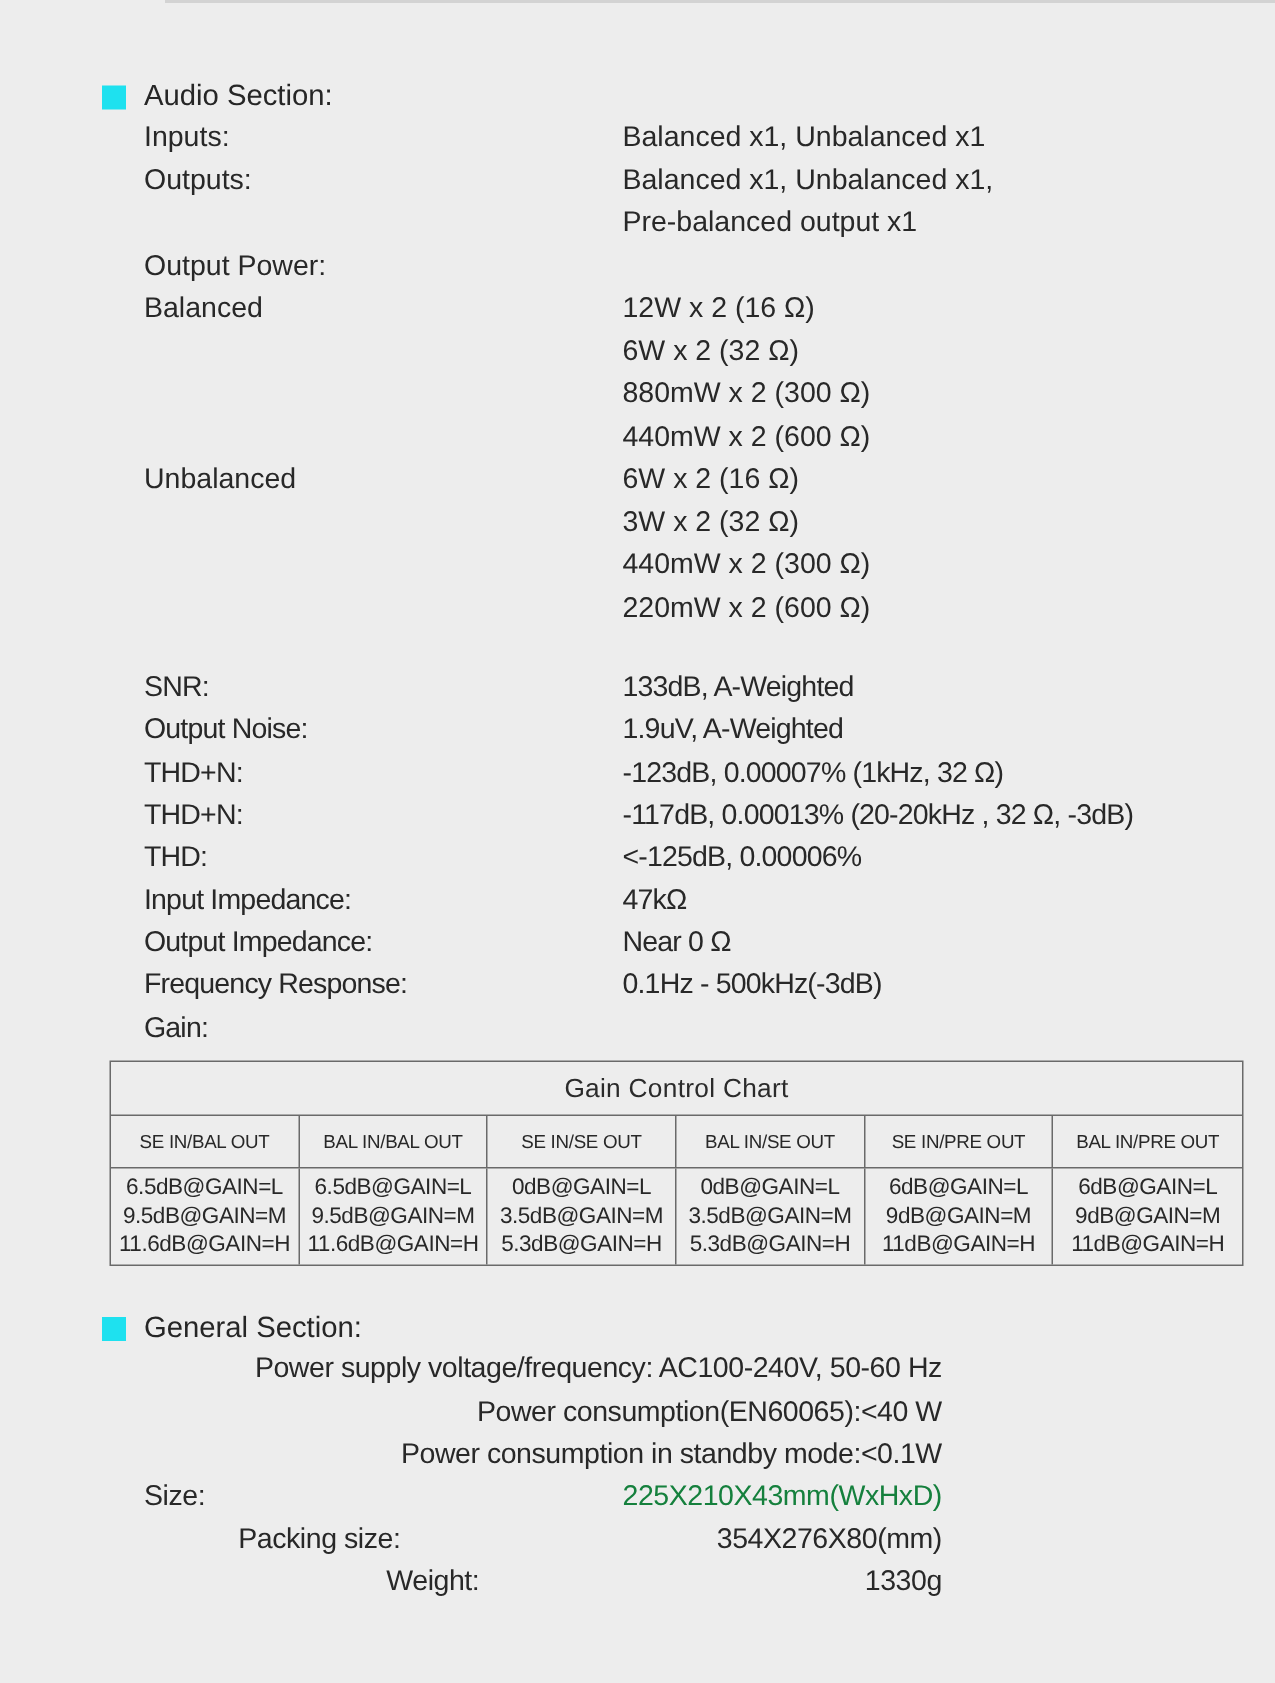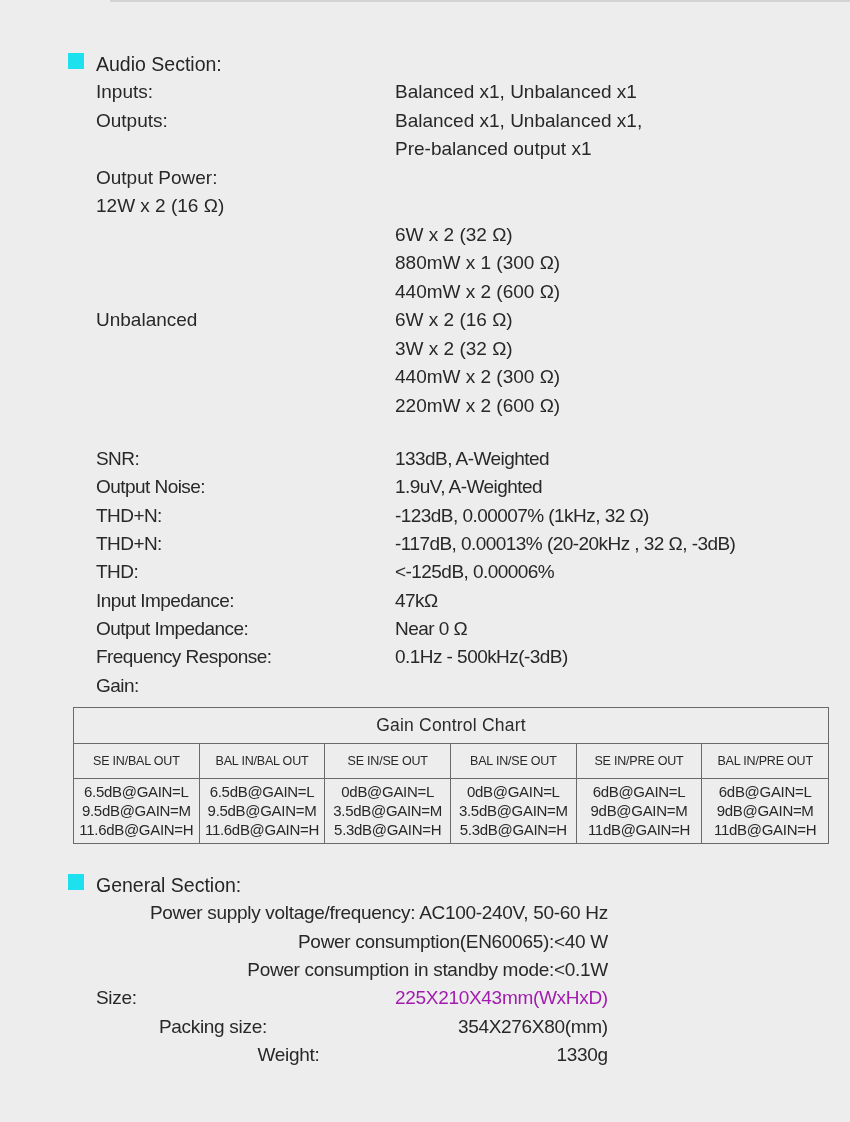--- a/index.html
+++ b/index.html
@@ -6,34 +6,34 @@
   html,body { width:850px; height:1122px; }
   body {
     position:relative;
     background:#ededed;
     font-family:"Liberation Sans", sans-serif;
     color:#282828;
     overflow:hidden;
   }
   .topline { position:absolute; top:0; left:110px; width:740px; height:2px; background:#d3d3d3; }
 
-  .section-header { position:absolute; display:flex; align-items:flex-start; }
+  .section-header { position:absolute; display:flex; align-items:center; }
   .bullet { width:16px; height:16px; background:#1ee1ef; flex:none; }
   .section-title { font-size:19.5px; margin-left:12px; color:#262626; }
 
   #audio-header { left:68px; top:53px; }
   #general-header { left:68px; top:874px; }
 
   .spec { position:absolute; left:96px; }
   #spec-block-1 { top:78px; }
   #spec-block-2 { top:445px; }
   .spec-row { display:flex; align-items:center; height:28.5px; font-size:19px; white-space:nowrap; }
   #spec-block-2 .spec-row { height:28.3px; letter-spacing:-0.55px; }
   .spec-label { width:299px; flex:none; }
-  .spec-value { flex:none; }
+  .spec-value { flex:none;margin-left:20px; }
 
   .gtable {
     position:absolute; left:73px; top:707px; width:756px;
     border:1px solid #6a6a6a;
   }
   .gtable-title {
     height:36px; display:flex; align-items:center; justify-content:center;
     font-size:17.5px; letter-spacing:0.2px; border-bottom:1px solid #6a6a6a; color:#2b2b2b;
   }
   .gtable-headers, .gtable-body { display:grid; grid-template-columns:repeat(6,1fr); }
@@ -42,21 +42,21 @@
     height:34px; display:flex; align-items:center; justify-content:center;
     font-size:12.5px; letter-spacing:-0.2px; white-space:nowrap;
   }
   .gtable-body .gcell { padding:3px 0 4px; text-align:center; }
   .gtable-body .gline { font-size:15px; line-height:19px; letter-spacing:-0.3px; white-space:nowrap; }
   .gcell { border-right:1px solid #6a6a6a; overflow:hidden; }
   .gcell:last-child { border-right:none; }
 
   .general-lines { position:absolute; left:96px; top:899px; }
   .general-lines .spec-row { height:28.4px; letter-spacing:-0.3px;justify-content:flex-end; }
-  .val-brown { color:#a21caf; }
+  .val-brown { color:#15803d; }
 </style>
 </head>
 <body>
 
 <div class="topline"></div>
 
 <div class="section-header" id="audio-header">
   <span class="bullet"></span>
   <span class="section-title">Audio Section:</span>
 </div>
@@ -72,29 +72,30 @@
     </div>
   <div class="spec-row">
       <span class="spec-label"></span>
       <span class="spec-value">Pre-balanced output x1</span>
     </div>
   <div class="spec-row">
       <span class="spec-label">Output Power:</span>
       <span class="spec-value"></span>
     </div>
   <div class="spec-row">
+      <span class="spec-label">Balanced</span>
       <span class="spec-value">12W x 2 (16 Ω)</span>
     </div>
   <div class="spec-row">
       <span class="spec-label"></span>
       <span class="spec-value">6W x 2 (32 Ω)</span>
     </div>
   <div class="spec-row">
       <span class="spec-label"></span>
-      <span class="spec-value">880mW x 1 (300 Ω)</span>
+      <span class="spec-value">880mW x 2 (300 Ω)</span>
     </div>
   <div class="spec-row">
       <span class="spec-label"></span>
       <span class="spec-value">440mW x 2 (600 Ω)</span>
     </div>
   <div class="spec-row">
       <span class="spec-label">Unbalanced</span>
       <span class="spec-value">6W x 2 (16 Ω)</span>
     </div>
   <div class="spec-row">

